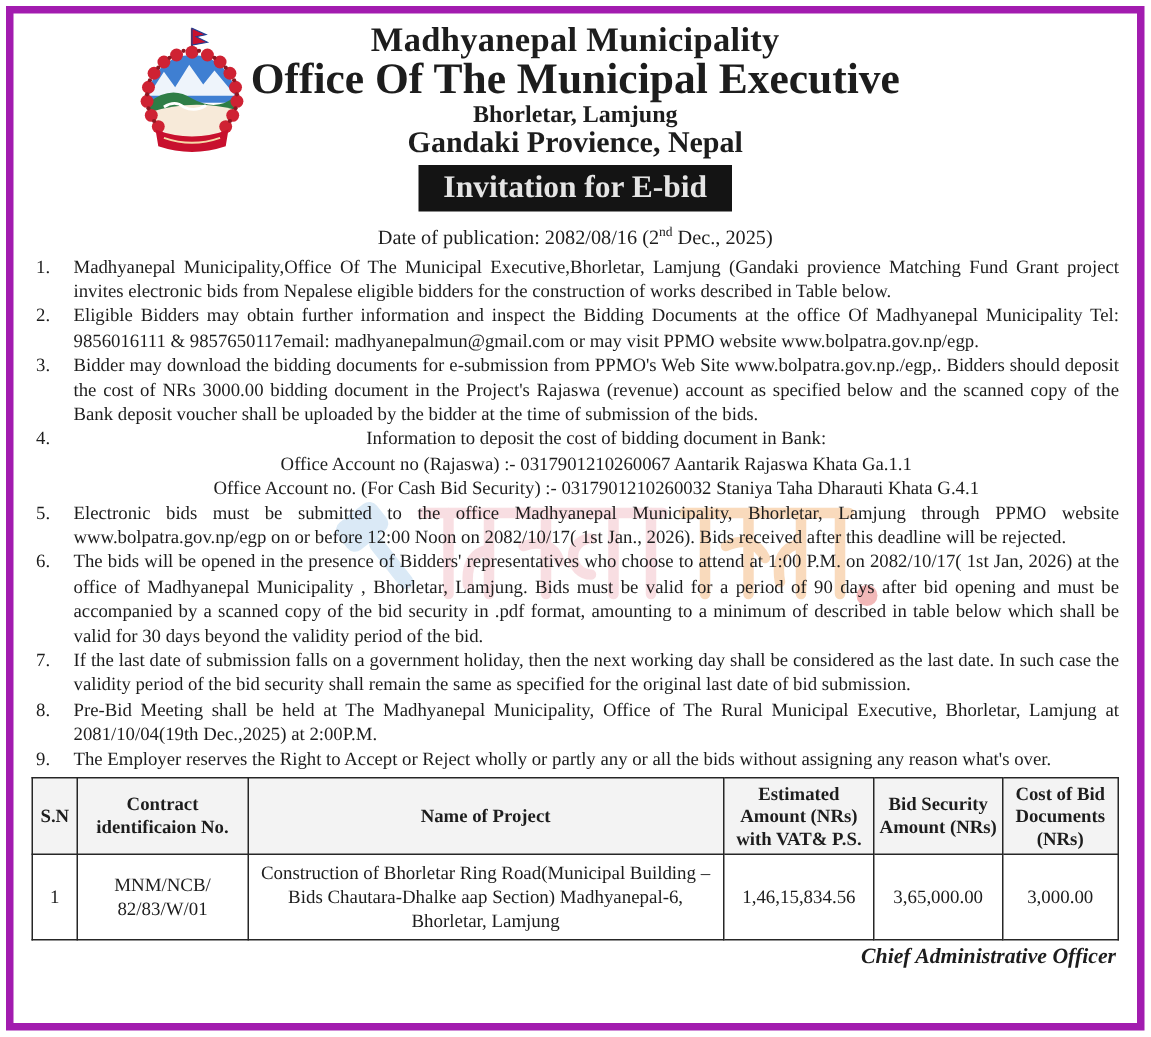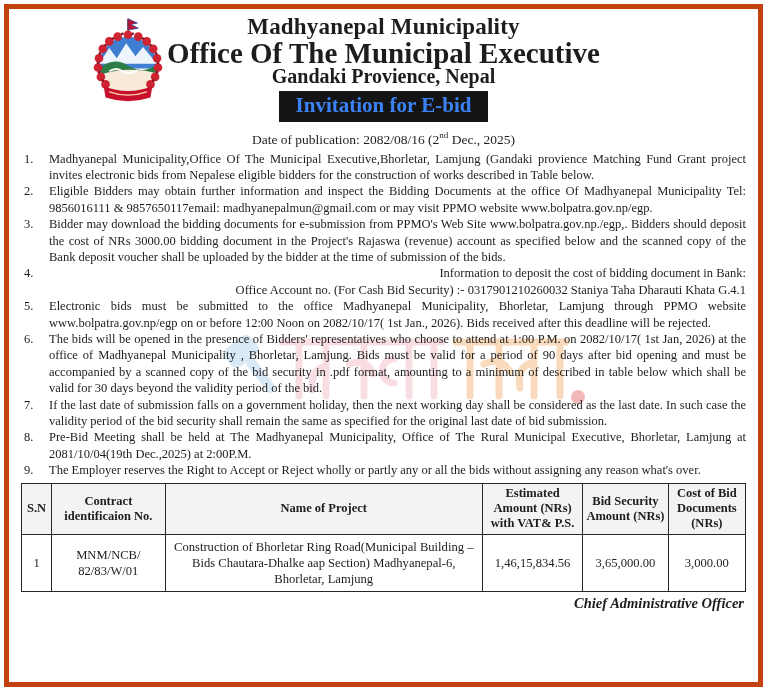--- a/index.html
+++ b/index.html
@@ -1,37 +1,37 @@
 <!DOCTYPE html>
 <html><head>
 <meta charset="utf-8">
 <style>
   html,body{margin:0;padding:0;background:#fff;width:767px;height:691px;overflow:hidden;
     font-family:"Liberation Serif","DejaVu Serif",serif;color:#1d1d1d;}
-  .page{position:absolute;left:4px;top:4px;right:4px;bottom:4px;border:5px solid #c2410c;
+  .page{position:absolute;left:4px;top:4px;right:4px;bottom:4px;border:5px solid #a21caf;
     background:#ffffff;overflow:hidden;}
   .content{position:relative;z-index:2;padding:4px 12px 0 12px;}
   
   .emblem{position:absolute;left:72px;top:8px;width:94px;height:88px;z-index:3;}
   .titles{text-align:center;}
   .org{font-size:23px;font-weight:bold;line-height:27px;letter-spacing:.2px;}
   .office{font-size:29px;font-weight:bold;line-height:27px;}
   .addr{font-size:16px;font-weight:bold;line-height:19px;}
   .prov{font-size:20px;font-weight:bold;line-height:19px;}
   .banner-wrap{text-align:center;margin-top:5px;}
-  .banner{display:inline-block;background:#141414;color:#3b82f6;font-size:21px;font-weight:bold;
+  .banner{display:inline-block;background:#141414;color:#e5e5e5;font-size:21px;font-weight:bold;
     padding:3px 17px 5px 17px;line-height:23px;}
   .pubdate{text-align:center;font-size:13.5px;font-weight:normal;margin-top:5px;line-height:17px;}
   .pubdate sup{font-size:9px;}
   
   .list{margin-top:3px;}
   .li{display:flex;font-size:12.5px;line-height:16.4px;}
   .li .num{flex:0 0 25px;padding-left:3px;}
   .li .txt{flex:1;text-align:justify;}
-  .sub{text-align:right;}
+  .sub{text-align:center;}
   
   table.bids{width:100%;border-collapse:collapse;margin-top:4px;table-layout:fixed;}
   table.bids th,table.bids td{border:1.4px solid #262626;text-align:center;vertical-align:middle;
     padding:2px 3px;}
   table.bids th{font-size:12.5px;font-weight:bold;line-height:15px;height:46px;background:#f3f3f3;}
   table.bids td{font-size:12.6px;line-height:16px;height:52px;}
   .prewrap{white-space:pre-line;}
   
   .signature{text-align:right;font-size:14.5px;font-weight:bold;font-style:italic;
     margin-top:3px;padding-right:2px;line-height:17px;}
@@ -130,20 +130,21 @@
       <path d="M24 74 Q50 84 76 74 L74 86 Q50 94 26 86 Z" fill="#c8102e"></path>
       <path d="M30 80 Q50 87 70 80" stroke="#f6d9a8" stroke-width="1.4" fill="none"></path>
     </g>
   </svg>
 
   <div class="content">
 
     <div class="titles">
       <div class="org">Madhyanepal Municipality</div>
       <div class="office">Office Of The Municipal Executive</div>
+      <div class="addr">Bhorletar, Lamjung</div>
       <div class="prov">Gandaki Provience, Nepal</div>
     </div>
 
     <div class="banner-wrap">
       <span class="banner">Invitation for E-bid</span>
     </div>
 
     <div class="pubdate"><span>Date of publication: 2082/08/16 (2</span><sup>nd</sup><span> Dec., 2025)</span></div>
 
     <div class="list">
@@ -156,20 +157,21 @@
         <span class="txt">Eligible Bidders may obtain further information and inspect the Bidding Documents at the office Of Madhyanepal Municipality Tel: 9856016111 &amp; 9857650117email: madhyanepalmun@gmail.com or may visit PPMO website www.bolpatra.gov.np/egp.</span>
       </div>
       <div class="li">
         <span class="num">3.</span>
         <span class="txt">Bidder may download the bidding documents for e-submission from PPMO's Web Site www.bolpatra.gov.np./egp,. Bidders  should deposit the cost of NRs 3000.00 bidding document in the Project's Rajaswa (revenue) account as specified below and the scanned copy of the Bank deposit voucher shall be uploaded by the bidder at the time of submission of the bids.</span>
       </div>
       <div class="li">
         <span class="num">4.</span>
         <span class="txt">
           <div class="sub">Information to deposit the cost of bidding document in Bank:</div>
+          <div class="sub">Office Account no (Rajaswa) :- 0317901210260067 Aantarik Rajaswa Khata Ga.1.1</div>
           <div class="sub">Office Account no. (For  Cash Bid Security) :- 0317901210260032 Staniya Taha  Dharauti Khata G.4.1</div>
         </span>
       </div>
       <div class="li">
         <span class="num">5.</span>
         <span class="txt">Electronic bids must be submitted to the office Madhyanepal Municipality, Bhorletar, Lamjung through PPMO website www.bolpatra.gov.np/egp on or before  12:00 Noon on 2082/10/17( 1st Jan., 2026). Bids received after this deadline will be rejected.</span>
       </div>
       <div class="li">
         <span class="num">6.</span>
         <span class="txt">The bids will be opened in the presence of Bidders' representatives who choose to attend at 1:00 P.M. on 2082/10/17( 1st Jan, 2026) at the office of  Madhyanepal Municipality , Bhorletar, Lamjung. Bids must be valid for a period of 90 days  after bid opening and must be accompanied by a scanned copy of the bid security in .pdf format, amounting to a minimum of described in table below which shall be valid for 30 days beyond the validity period of the bid.</span>

